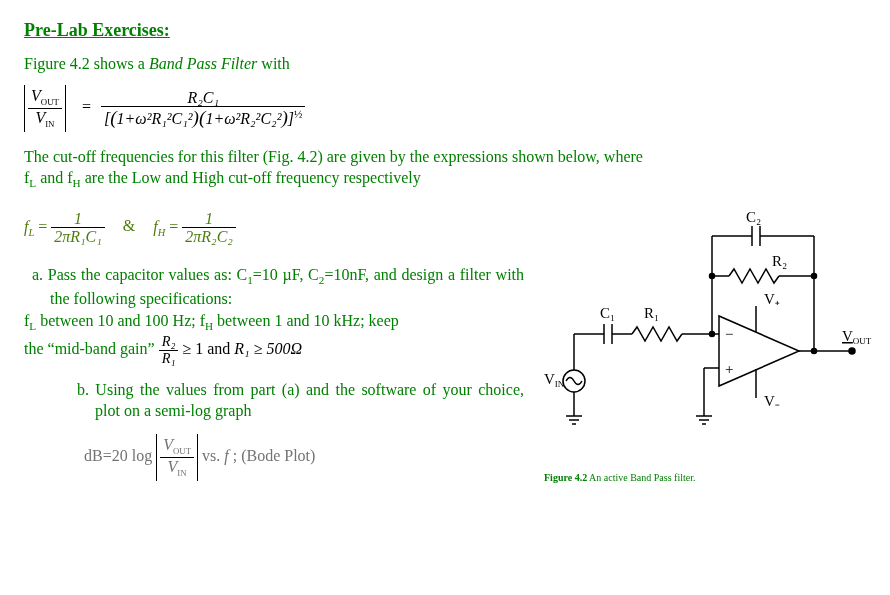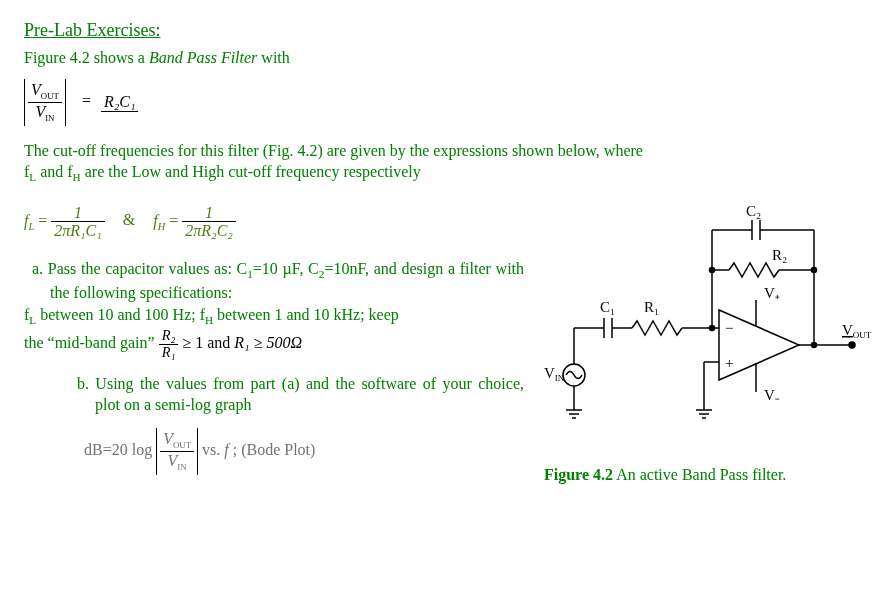--- a/index.html
+++ b/index.html
@@ -8,21 +8,22 @@
     font-family: Georgia, 'Times New Roman', serif;
     font-size: 16px;
     color: #008000;
     background: #fff;
     width: 890px;
     box-sizing: border-box;
   }
   .title {
     text-decoration: underline;
     font-size: 18px;
-    margin-bottom: 8px;
+    margin-bottom: 14px;
+    font-weight: bold;
   }
   .intro { margin-bottom: 12px; }
   .italic { font-style: italic; }
   .formula-block {
     color: #000;
     font-family: 'Times New Roman', serif;
     margin: 8px 0 14px 0;
   }
   .cutoff-text { margin: 10px 0 14px 0; line-height: 1.35; }
   .layout {
@@ -61,21 +62,21 @@
     padding: 2px 3px;
     vertical-align: middle;
   }
   .bodep {
     color:#737373;
     font-family:'Times New Roman', serif;
     margin-left: 60px;
   }
   .caption {
     color:#008000;
-    font-size:16px;
+    font-size:10px;
     text-align:left;
     margin-top:6px;
   }
   .caption .bold { font-weight:bold; }
   svg { display:block; }
 </style>
 </head>
 <body>
 
 <div class="title">Pre-Lab Exercises:</div>
@@ -87,20 +88,23 @@
 <div class="formula-block">
   <span class="abs" style="margin-right:6px;">
     <span class="frac">
       <span class="num"><span>V</span><span class="sub" style="font-style:normal;font-size:0.55em">OUT</span></span>
       <span class="den"><span>V</span><span class="sub" style="font-style:normal;font-size:0.55em">IN</span></span>
     </span>
   </span>
   <span style="margin:0 6px;">=</span>
   <span class="frac">
     <span class="num" style="font-style:italic;">R₂C₁</span>
+    <span class="den" style="font-style:italic;">
+      [<span style="font-size:1.2em">(</span><span>1+ω²R₁²C₁²</span><span style="font-size:1.2em">)(</span><span>1+ω²R₂²C₂²</span><span style="font-size:1.2em">)</span>]<span class="sup" style="font-style:normal">½</span>
+    </span>
   </span>
 </div>
 
 <div class="cutoff-text">
   <span>The cut-off frequencies for this filter (Fig. 4.2) are given by the expressions shown below, where</span><br>
   <span>f</span><span class="sub">L</span><span> and f</span><span class="sub">H</span><span> are the Low and High cut-off frequency respectively</span>
 </div>
 
 <div class="layout">
   <div class="leftcol">

